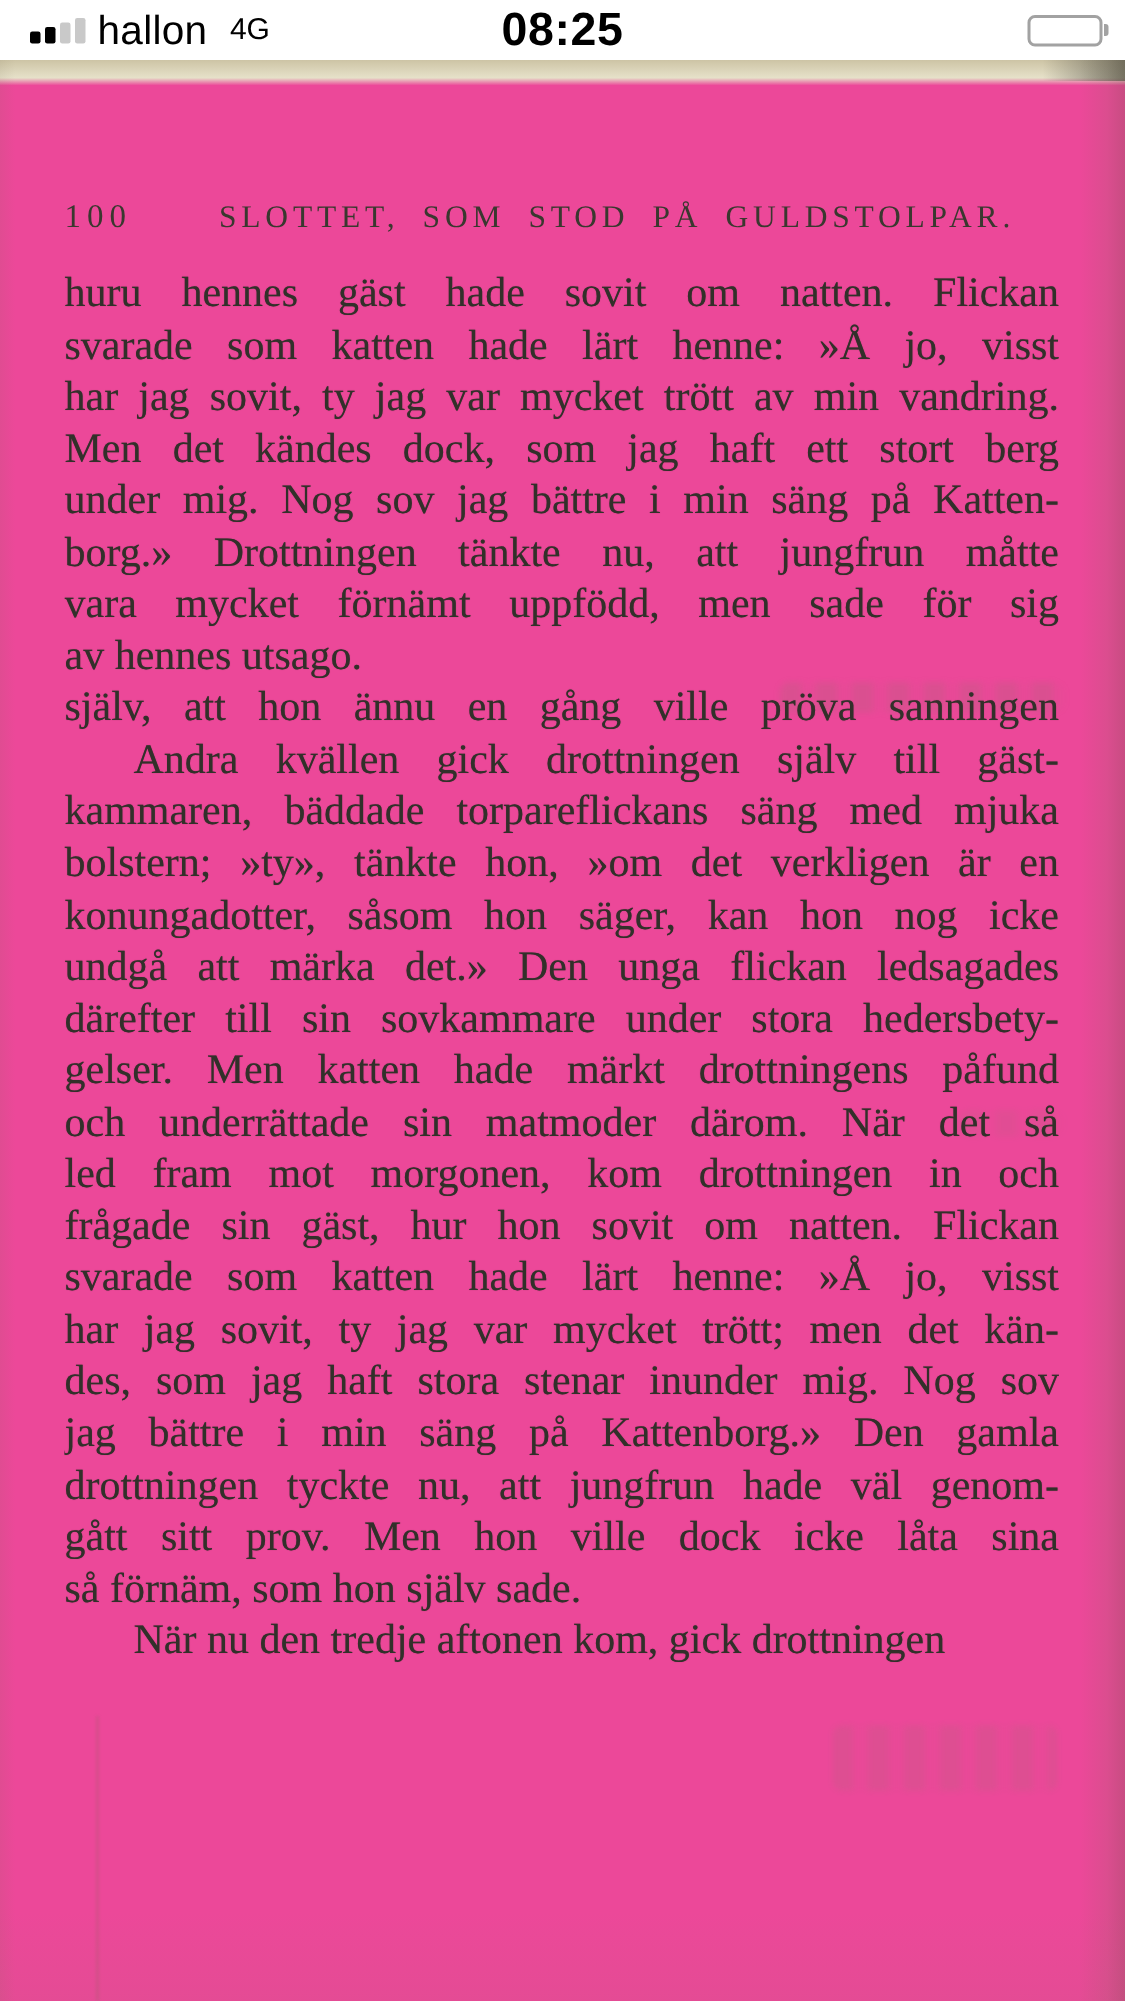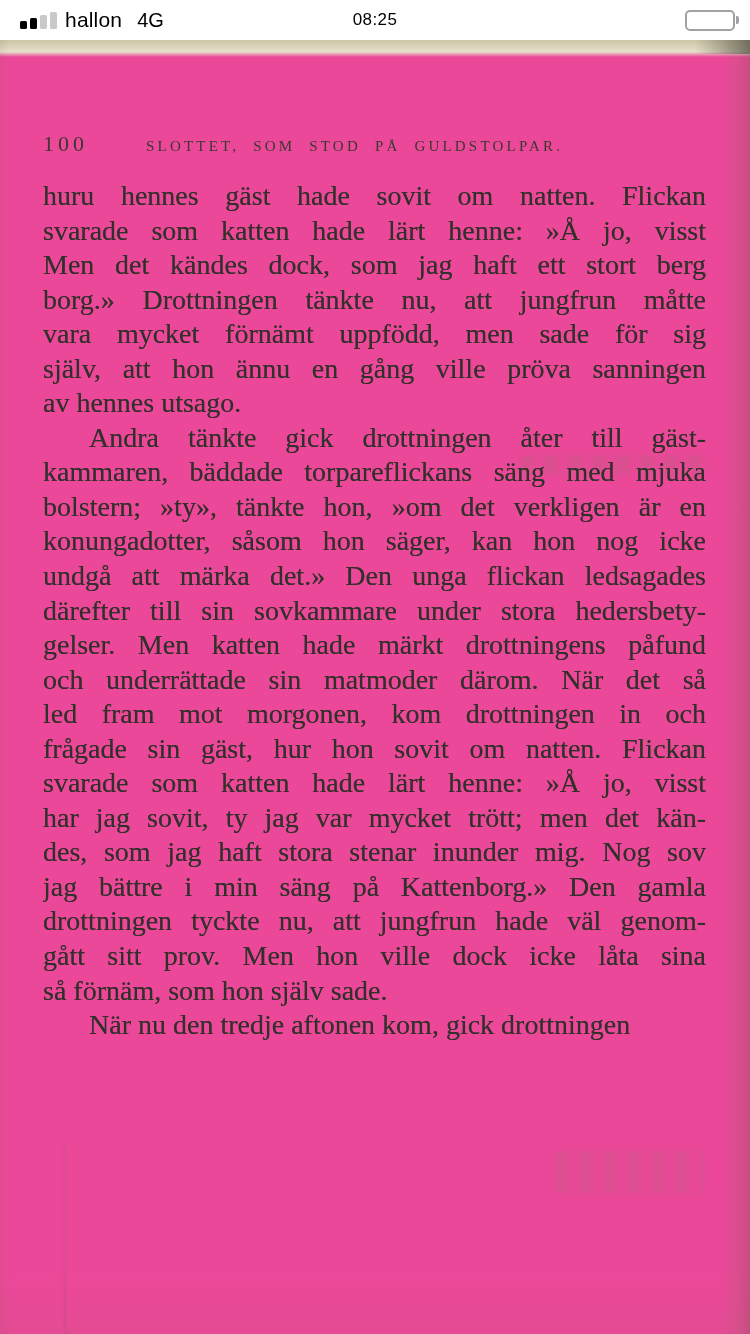--- a/index.html
+++ b/index.html
@@ -37,28 +37,28 @@
   .signal .bar {
     width: 7px;
     border-radius: 1.5px;
     background: #c9c9c9;
   }
   .signal .bar.on { background: #000; }
   .bar.b1 { height: 8px; }
   .bar.b2 { height: 11px; }
   .bar.b3 { height: 14px; }
   .bar.b4 { height: 17px; }
-  .carrier { font-size: 21px; letter-spacing: 0.2px; }
+  .carrier { font-size: 27px; letter-spacing: 0.2px; }
   .network { font-size: 20px; margin-left: 15px; }
   .sb-time {
     position: absolute;
     left: 50%;
     transform: translateX(-50%);
-    font-size: 17px;
-    font-weight: 400;
+    font-size: 31px;
+    font-weight: 700;
     letter-spacing: 0.4px;
   }
   .sb-right {
     position: absolute;
     right: 11px;
     top: 0;
     height: 40px;
     display: flex;
     align-items: center;
   }
@@ -153,21 +153,21 @@
     align-items: baseline;
     font-family: "Liberation Serif", serif;
     color: #3a382f;
   }
   .page-number {
     font-size: 22px;
     letter-spacing: 4px;
   }
   .running-header {
     margin-left: 58px;
-    font-size: 15px;
+    font-size: 21px;
     letter-spacing: 3.2px;
     word-spacing: 7px;
     white-space: nowrap;
   }
 
   
   .body-text {
     position: absolute;
     top: 139px;              
     left: 43px;
@@ -225,26 +225,28 @@
     <div class="smudge s3"></div>
 
     <div class="page-header">
       <span class="page-number">100</span>
       <span class="running-header">SLOTTET, SOM STOD PÅ GULDSTOLPAR.</span>
     </div>
 
     <div class="body-text">
         <div class="line">huru hennes gäst hade sovit om natten. Flickan</div>
         <div class="line">svarade som katten hade lärt henne: »Å jo, visst</div>
+        <div class="line">har jag sovit, ty jag var mycket trött av min vandring.</div>
         <div class="line">Men det kändes dock, som jag haft ett stort berg</div>
+        <div class="line">under mig. Nog sov jag bättre i min säng på Katten-</div>
         <div class="line">borg.» Drottningen tänkte nu, att jungfrun måtte</div>
         <div class="line">vara mycket förnämt uppfödd, men sade för sig</div>
+        <div class="line end">av hennes utsago.</div>
         <div class="line">själv, att hon ännu en gång ville pröva sanningen</div>
-        <div class="line end">av hennes utsago.</div>
-        <div class="line indent">Andra tänkte gick drottningen åter till gäst-</div>
+        <div class="line indent">Andra kvällen gick drottningen själv till gäst-</div>
         <div class="line">kammaren, bäddade torpareflickans säng med mjuka</div>
         <div class="line">bolstern; »ty», tänkte hon, »om det verkligen är en</div>
         <div class="line">konungadotter, såsom hon säger, kan hon nog icke</div>
         <div class="line">undgå att märka det.» Den unga flickan ledsagades</div>
         <div class="line">därefter till sin sovkammare under stora hedersbety-</div>
         <div class="line">gelser. Men katten hade märkt drottningens påfund</div>
         <div class="line">och underrättade sin matmoder därom. När det så</div>
         <div class="line">led fram mot morgonen, kom drottningen in och</div>
         <div class="line">frågade sin gäst, hur hon sovit om natten. Flickan</div>
         <div class="line">svarade som katten hade lärt henne: »Å jo, visst</div>

